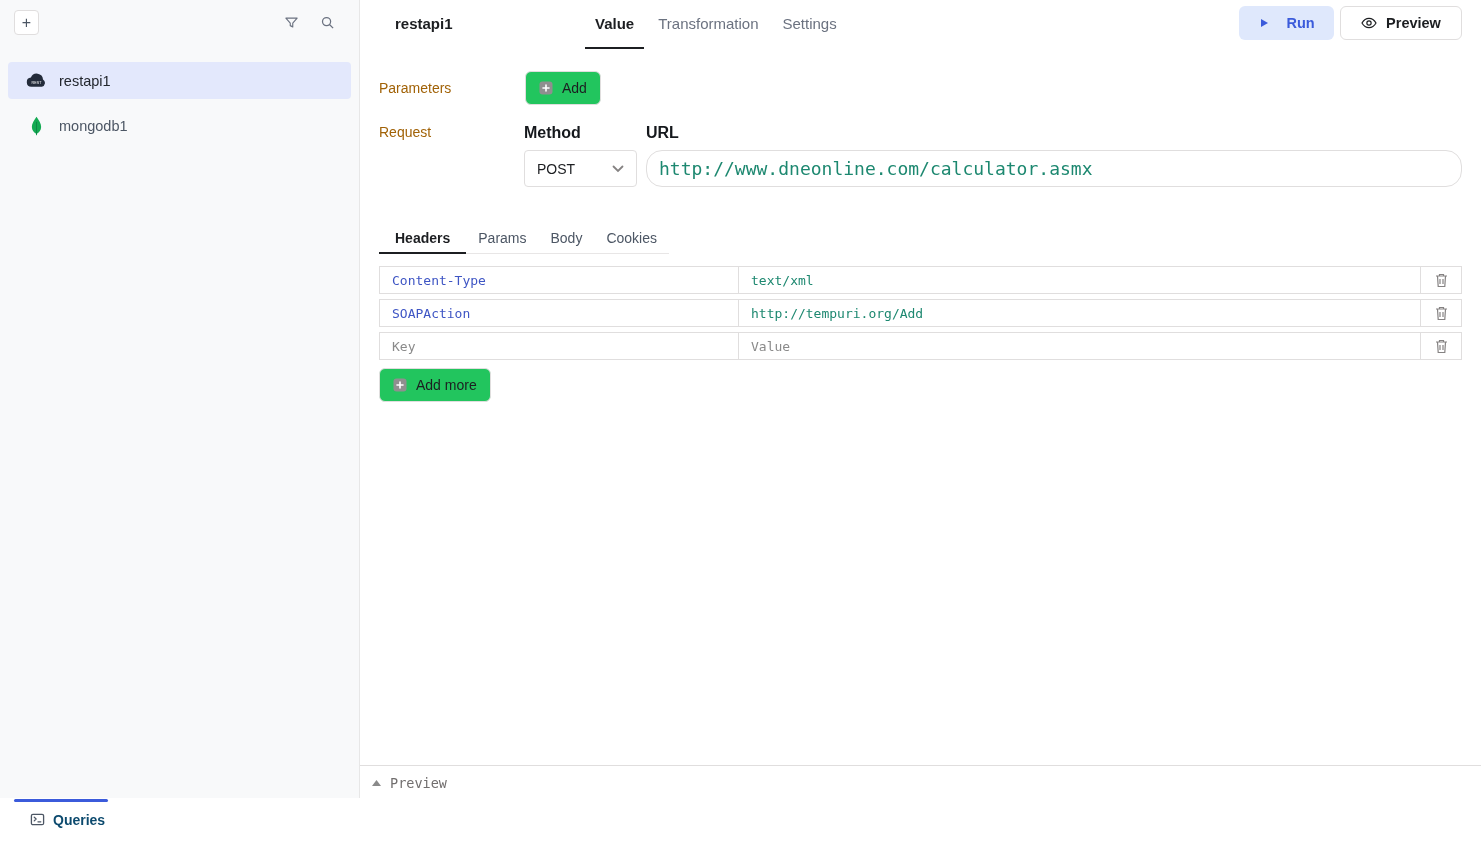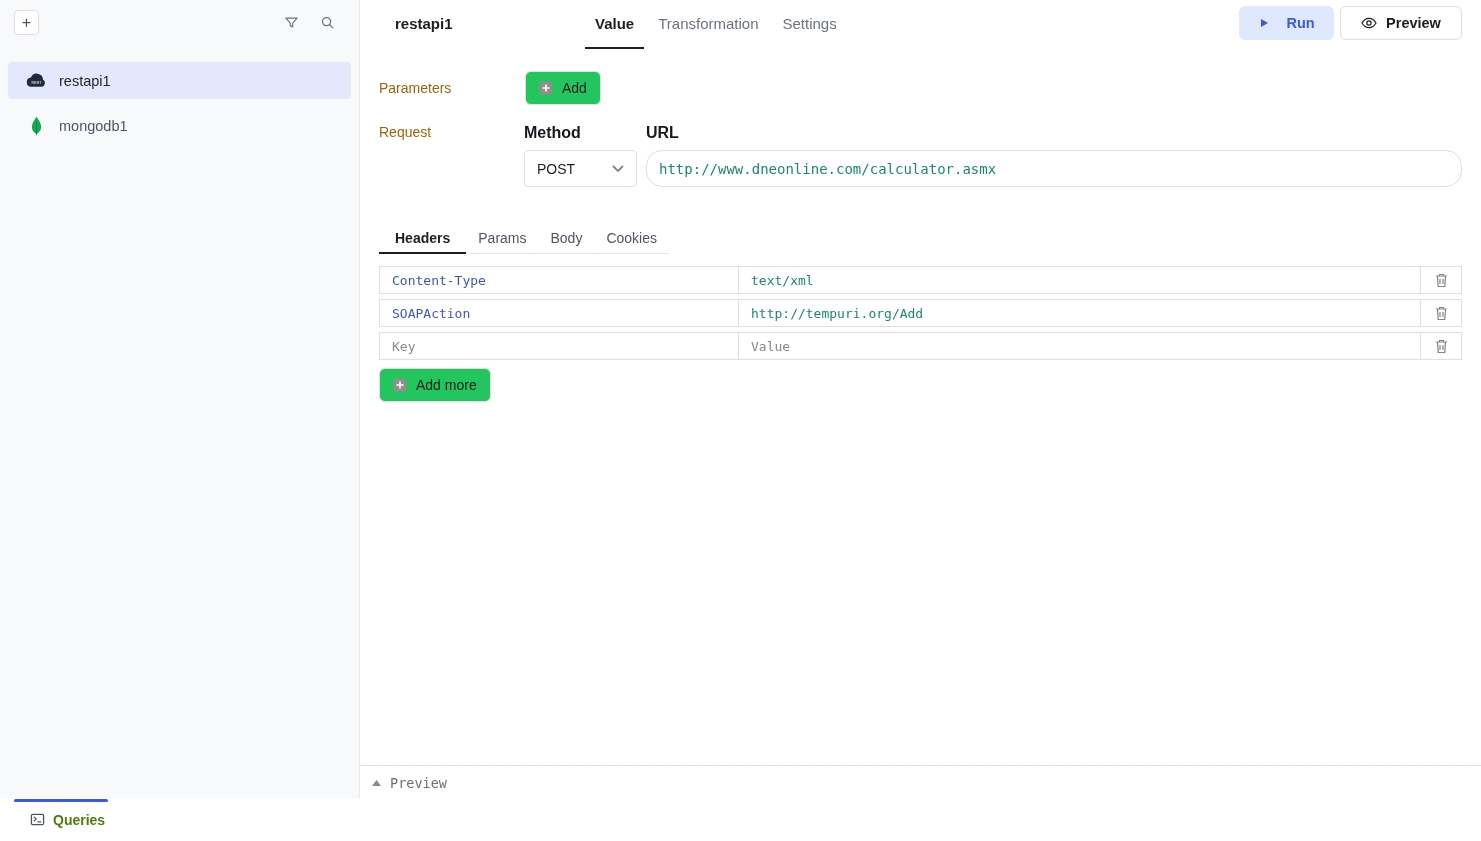--- a/index.html
+++ b/index.html
@@ -36,21 +36,21 @@
   }
   .entity.selected { background: #e3e8fc; color: #23272e; font-weight: 500; }
   .entity .ent-icon { display: inline-flex; width: 20px; justify-content: center; }
 
   
   .bottombar { position: absolute; left: 0; top: 798px; width: 360px; height: 43px; background: #ffffff; }
   .queries-indicator { position: absolute; left: 14px; top: 1px; width: 94px; height: 3px; border-radius: 2px; background: #3b5bdb; }
   .queries-tab {
     position: absolute; left: 30px; top: 0; height: 43px;
     display: flex; align-items: center; gap: 8px; cursor: pointer;
-    font-size: 14px; font-weight: 600; color: #4d7c0f;
+    font-size: 14px; font-weight: 600; color: #0c4a6e;
   }
 
   
   .main { position: absolute; left: 360px; top: 0; width: 1121px; height: 841px; background: #fff; }
   .main-header { position: relative; height: 56px; }
   .page-title { position: absolute; left: 35px; top: 15px; font-size: 15px; font-weight: 600; color: #1c1e21; }
   .main-tabs { position: absolute; left: 225px; top: 0; height: 49px; display: flex; gap: 4px; }
   .mtab {
     display: flex; align-items: center; padding: 0 10px; font-size: 15px; color: #6b7280;
     border-bottom: 2px solid transparent; cursor: pointer;
@@ -88,21 +88,21 @@
   .method-col { width: 113px; margin-right: 9px; }
   .url-col { flex: 1; }
   .method-col .bold-label, .url-col .bold-label { margin-bottom: 8px; }
   .select-box {
     height: 37px; border: 1px solid #e0dede; border-radius: 4px; background: #fff;
     display: flex; align-items: center; justify-content: space-between;
     padding: 0 12px; font-size: 14px; color: #1c1e21; cursor: pointer;
   }
   .text-input {
     width: 100%; height: 37px; border: 1px solid #e0dede; border-radius: 16px; background: #fff;
-    padding: 0 12px; font-size: 14px; outline: none;
+    padding: 0 12px; font-size: 18px; outline: none;
   }
   .url-input { color: #1d8870; }
 
   .subtabs { margin-top: 36px; display: flex; width: fit-content; border-bottom: 1px solid #e8e6e6; }
   .stab {
     padding: 0 12px; height: 31px; display: flex; align-items: center;
     font-size: 14px; color: #4c5664; cursor: pointer;
     border-bottom: 2px solid transparent; margin-bottom: -1px;
   }
   .stab:first-child { padding-left: 16px; padding-right: 16px; }

